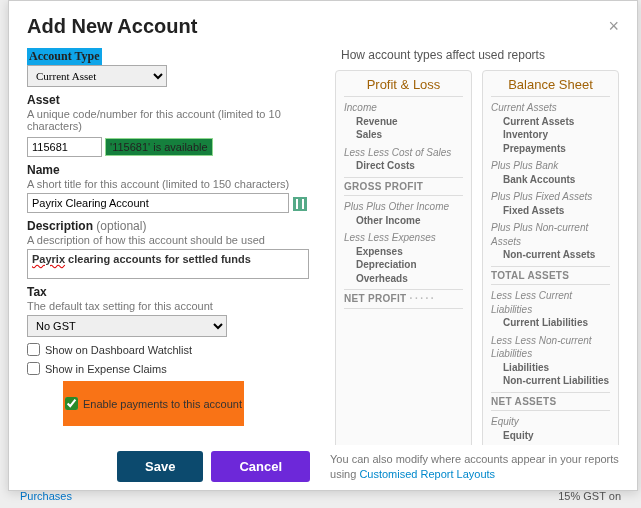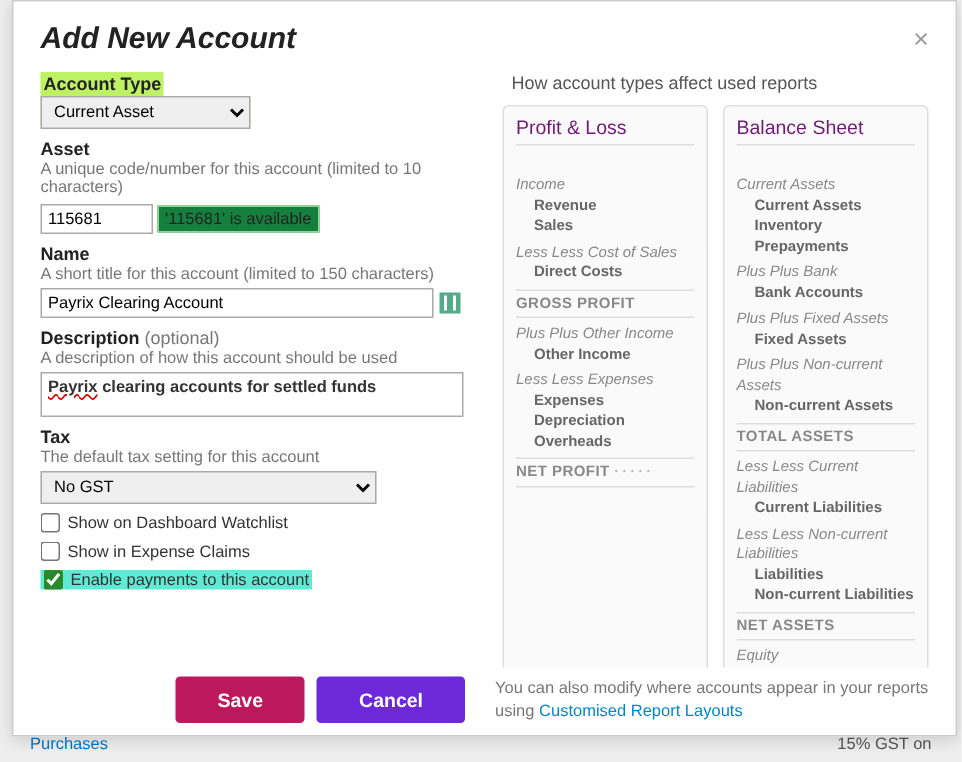--- a/index.html
+++ b/index.html
@@ -1,53 +1,53 @@
 <!DOCTYPE html>
 <html><head>
 <meta charset="utf-8">
 <style>
 * { box-sizing: border-box; margin: 0; padding: 0; }
 body { font-family: Arial, Helvetica, sans-serif; font-size: 12px; color: #333; background: #eee; width: 641px; height: 508px; overflow: hidden; position: relative; }
 .underlay { position: absolute; left: 0; right: 0; bottom: 0; height: 18px; font-size: 11px; color: #0066cc; padding: 0 20px; display: flex; justify-content: space-between; }
 .modal { position: absolute; top: 0; left: 8px; right: 3px; bottom: 17px; background: #fff; border: 1px solid #ccc; box-shadow: 0 2px 10px rgba(0,0,0,0.15); display: flex; flex-direction: column; }
-.modal-header { padding: 14px 18px 10px; display: flex; justify-content: space-between; align-items: center; font-style: italic; }
+.modal-header { padding: 14px 18px 10px; display: flex; justify-content: space-between; align-items: center; }
 .modal-title { font-size: 20px; font-weight: bold; color: #222; }
 .close-x { font-size: 18px; color: #999; cursor: pointer; }
 .modal-body { flex: 1; display: flex; padding: 0 18px 10px; gap: 18px; overflow: hidden; }
 .left-col { width: 290px; font-size: 11px; }
 .right-col { flex: 1; font-size: 11px; color: #777; }
 .field { margin-bottom: 6px; }
 .field-label { font-weight: bold; color: #222; display: block; margin-bottom: 1px; font-size: 12px; }
 .field-desc { color: #777; margin-bottom: 3px; font-size: 11px; }
 .opt { color: #777; font-weight: normal; }
-.hl { background: #bef264; display: inline-block; padding: 1px 2px; }
+.hl { background: #0ea5e9; display: inline-block; padding: 1px 2px; font-family: Liberation Serif, serif; }
 select, input[type=text], textarea { font-family: inherit; font-size: 11px; padding: 3px 4px; border: 1px solid #aaa; }
 .sel-account-type { width: 140px; }
 .inp-code { width: 75px; }
 .avail { background: #15803d; border: 1px solid #8fd98f; padding: 2px 4px; display: inline-block; margin-top: 3px; font-size: 11px; color: #222; }
 .inp-name { width: 262px; }
 .balance-icon { display: inline-block; width: 14px; height: 14px; background: #5a8; vertical-align: middle; margin-left: 4px; position: relative; }
 .balance-icon::before { content: ""; position: absolute; left: 3px; top: 2px; width: 2px; height: 10px; background: #fff; }
 .balance-icon::after { content: ""; position: absolute; right: 3px; top: 2px; width: 2px; height: 10px; background: #fff; }
 .ta-desc { width: 282px; height: 30px; resize: none; }
-.sel-tax { width: 224px; }
+.sel-tax { width: 200px; }
 .chk-row { margin: 6px 0; display: flex; align-items: center; gap: 5px; }
 .chk-row input { width: 13px; height: 13px; }
-.chk-lbl-hl { background: #5eead4; padding: 0 2px; }
+.chk-lbl-hl { background: #f97316; padding: 16px 2px; margin-left: 36px; }
 .modal-footer { padding: 6px 18px 8px; display: flex; gap: 20px; align-items: center; }
 .btn-row { display: flex; gap: 8px; margin-left: 90px; }
 .btn { border: none; padding: 8px 28px; font-size: 13px; font-weight: bold; border-radius: 3px; cursor: pointer; }
-.btn-save { background: #be185d; color: #fff; }
+.btn-save { background: #0c4a6e; color: #fff; }
 .btn-cancel { background: #6d28d9; color: #fff; }
 .foot-text { flex: 1; color: #777; font-size: 11px; line-height: 1.3; }
 .foot-text a { color: #0088cc; text-decoration: none; }
 .right-head { color: #555; margin-bottom: 8px; font-size: 12px; padding-left: 6px; }
 .panels { display: flex; gap: 10px; position: relative; }
 .panel { flex: 1; border: 1px solid #ddd; border-radius: 4px; padding: 6px 8px 10px; background: #fafafa; position: relative; }
-.panel-title { color: #701a75; font-size: 13px; padding-bottom: 4px; border-bottom: 1px solid #ddd; margin-bottom: 20px; }
+.panel-title { text-align: center; color: #a16207; font-size: 13px; padding-bottom: 4px; border-bottom: 1px solid #ddd; margin-bottom: 4px; }
 .pl-line { font-size: 10px; line-height: 1.35; color: #888; }
 .pl-line.sub { padding-left: 12px; color: #666; font-weight: bold; }
 .pl-line.head { font-style: italic; margin-top: 4px; }
 .pl-line.total { font-weight: bold; text-transform: uppercase; letter-spacing: 0.3px; color: #888; border-top: 1px solid #ddd; border-bottom: 1px solid #ddd; padding: 2px 0; margin-top: 4px; }
 .underlay span:first-child { color:#0077cc; }
 .underlay span:last-child { color:#555; }
 .wavy { text-decoration: underline wavy #d00; }
 .panel::after{content:"";position:absolute;left:3px;right:3px;bottom:-1px;height:6px;background:
  linear-gradient(135deg,transparent 45%,#ddd 45%,#ddd 55%,transparent 55%) 0 0/8px 6px,
  linear-gradient(45deg,transparent 45%,#ddd 45%,#ddd 55%,transparent 55%) 4px 0/8px 6px,

